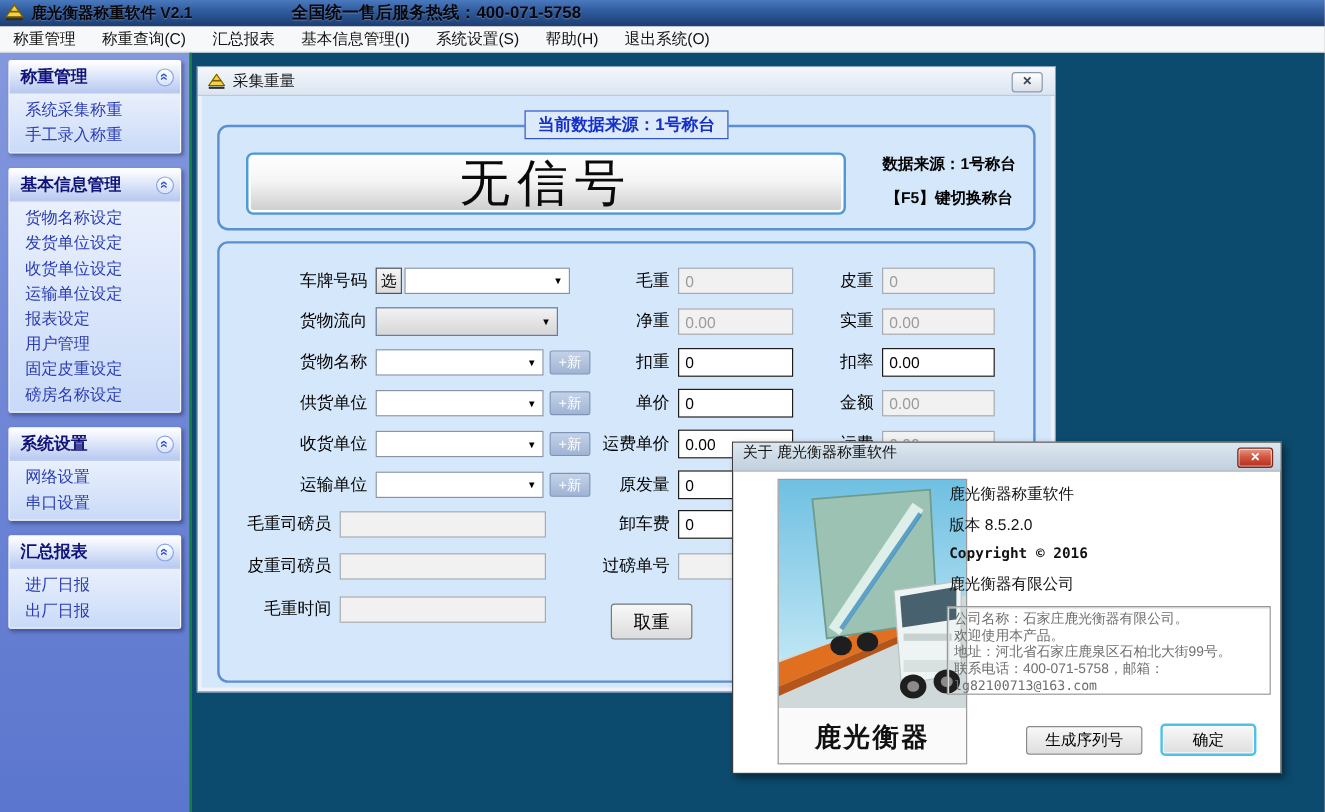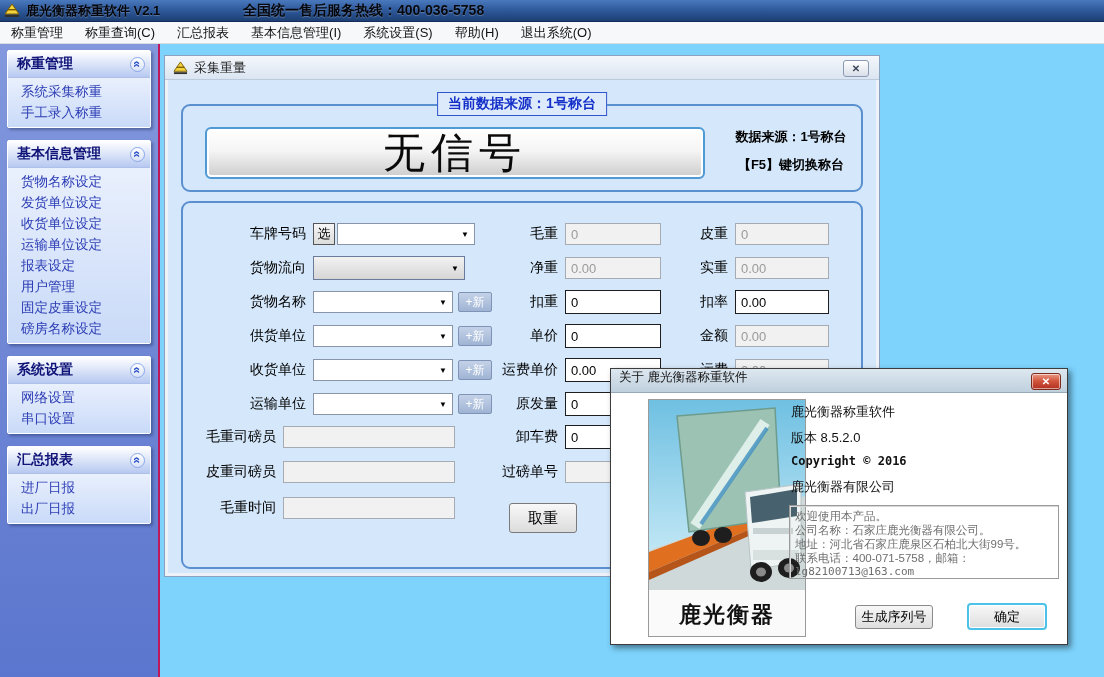--- a/index.html
+++ b/index.html
@@ -18,21 +18,21 @@
   
   .menubar { position:absolute; left:0; top:22px; width:1104px; height:22px; background:#f7f8f9;
     border-bottom:1px solid #d9dde2; display:flex; align-items:center; }
   .menu-item { font-size:13px; color:#111; padding:2px 11px; cursor:default; }
 
   
   .bodyarea { position:absolute; left:0; top:44px; width:1104px; height:633px; display:flex; }
   .sidebar { width:158px; height:633px; flex:0 0 158px;
     background:linear-gradient(180deg,#8398dd 0%, #7289d6 40%, #5b76ce 100%);
     padding-top:6px; overflow:hidden; }
-  .mdi { position:relative; flex:1; height:633px; background:#7dd3fc; border-left:2px solid #be185d; }
+  .mdi { position:relative; flex:1; height:633px; background:#0c4a6e; border-left:2px solid #15803d; }
 
   
   .panel { margin:0 7px 12px 7px; border:1px solid #ffffff; border-radius:2px;
     box-shadow:2px 2px 3px rgba(10,20,60,.35); background:#dfe9fb; }
   .panel-header { height:27px; display:flex; align-items:center; justify-content:space-between;
     padding:0 5px 0 9px; background:linear-gradient(#ffffff, #b7c9f1); border-bottom:1px solid #aebfe8; }
   .ph-title { font-size:14px; font-weight:bold; color:#101377; }
   .chev { width:15px; height:15px; border-radius:50%; background:linear-gradient(#ffffff,#d8e2f8);
     border:1px solid #8aa6e8; display:flex; align-items:center; justify-content:center; cursor:pointer; }
   .chev i { display:inline-block; transform:rotate(90deg); font-style:normal; font-size:12px;
@@ -106,21 +106,21 @@
   .dlg-line { position:absolute; left:180px; font-size:13px; color:#111; white-space:nowrap; }
   .dlg-product { top:34px; } .dlg-version { top:60px; }
   .dlg-copy { top:85px; font-family:"DejaVu Sans Mono", monospace; font-size:12px; font-weight:bold; }
   .dlg-company { top:109px; }
   .dlg-info { position:absolute; left:178px; top:136px; width:270px; height:74px;
     border:1px solid #9a9a9a; box-shadow:inset 1px 1px 0 #d8d8d8; padding:3px 5px;
     font-size:11.5px; line-height:14px; color:#6e6e6e; overflow:hidden; white-space:nowrap; }
   .dlg-info .mono { font-family:"DejaVu Sans Mono", monospace; font-size:11px; }
   .dlg-btn { position:absolute; background:linear-gradient(#f8f8f8,#dedede); border:1px solid #8a8a8a;
     border-radius:3px; font-size:13px; color:#000; cursor:pointer; font-family:"Liberation Sans", sans-serif; }
-  .dlg-btn.gen { left:244px; top:236px; width:78px; height:24px; }
+  .dlg-btn.gen { left:244px; top:236px; width:97px; height:24px; }
   .dlg-btn.ok { left:356px; top:234px; width:80px; height:27px; border:2px solid #4cc2e8;
     border-radius:4px; box-shadow:inset 0 0 0 1px #ffffff; }
   .hiddendefs { position:absolute; width:0; height:0; overflow:hidden; }
 </style>
 </head>
 <body>
 
 <svg class="hiddendefs" xmlns="http://www.w3.org/2000/svg">
   <symbol id="logo-tri" viewBox="0 0 16 15">
     <polygon points="8,1 15,11 1,11" fill="#f5d33c" stroke="#7a5c00" stroke-width="1"></polygon>
@@ -131,21 +131,21 @@
 
 <div class="app">
 
   <div class="titlebar">
     <span class="app-icon">
       <svg width="16" height="15">
           <use href="#logo-tri"></use>
         </svg>
     </span>
     <span class="app-title">鹿光衡器称重软件 V2.1</span>
-    <span class="hotline">全国统一售后服务热线：400-036-5758</span>
+    <span class="hotline">全国统一售后服务热线：400-071-5758</span>
   </div>
 
   <div class="menubar">
     <span class="menu-item">称重管理</span>
     <span class="menu-item">称重查询(C)</span>
     <span class="menu-item">汇总报表</span>
     <span class="menu-item">基本信息管理(I)</span>
     <span class="menu-item">系统设置(S)</span>
     <span class="menu-item">帮助(H)</span>
     <span class="menu-item">退出系统(O)</span>
@@ -389,22 +389,22 @@
           </svg>
           <div class="truck-caption">鹿光衡器</div>
         </div>
 
         <div class="dlg-line dlg-product">鹿光衡器称重软件</div>
         <div class="dlg-line dlg-version">版本 8.5.2.0</div>
         <div class="dlg-line dlg-copy">Copyright © 2016</div>
         <div class="dlg-line dlg-company">鹿光衡器有限公司</div>
 
         <div class="dlg-info">
+          <div>公司名称：石家庄鹿光衡器有限公司。</div>
           <div>欢迎使用本产品。</div>
-          <div>公司名称：石家庄鹿光衡器有限公司。</div>
           <div>地址：河北省石家庄鹿泉区石柏北大街99号。</div>
           <div>联系电话：400-071-5758，邮箱：</div>
           <div class="mono">lg82100713@163.com</div>
         </div>
 
         <button class="dlg-btn gen">生成序列号</button>
         <button class="dlg-btn ok">确定</button>
       </div>
 
     </div>

